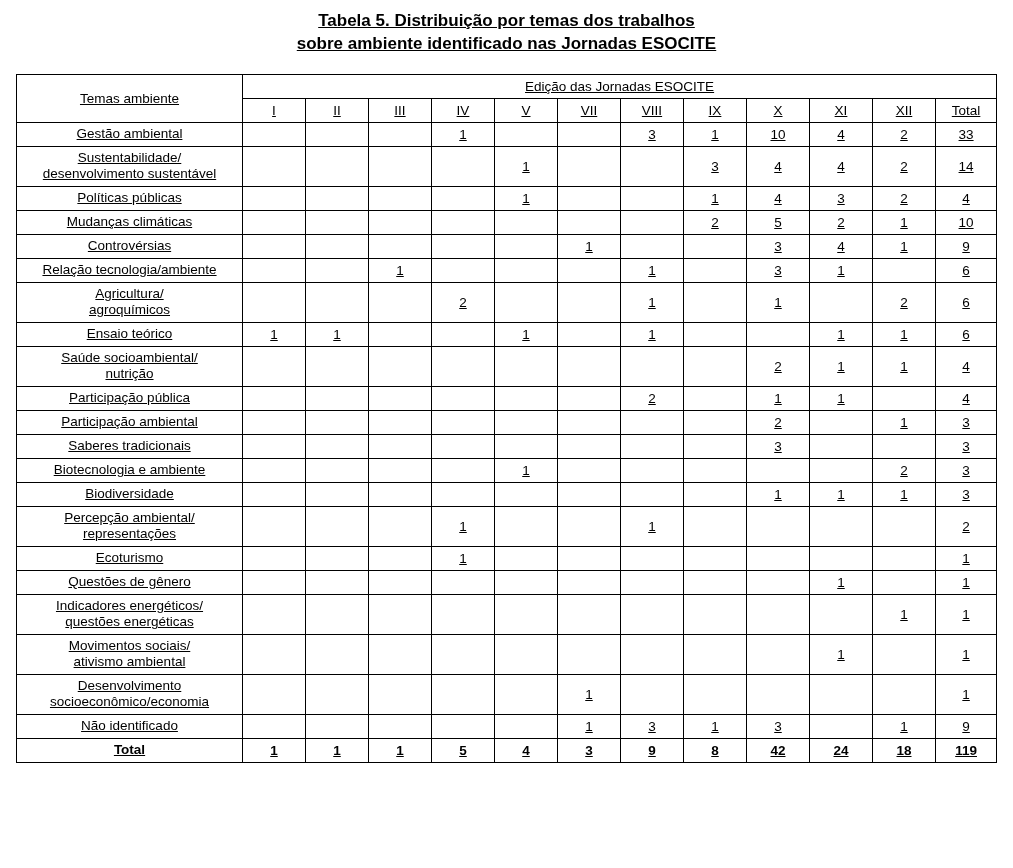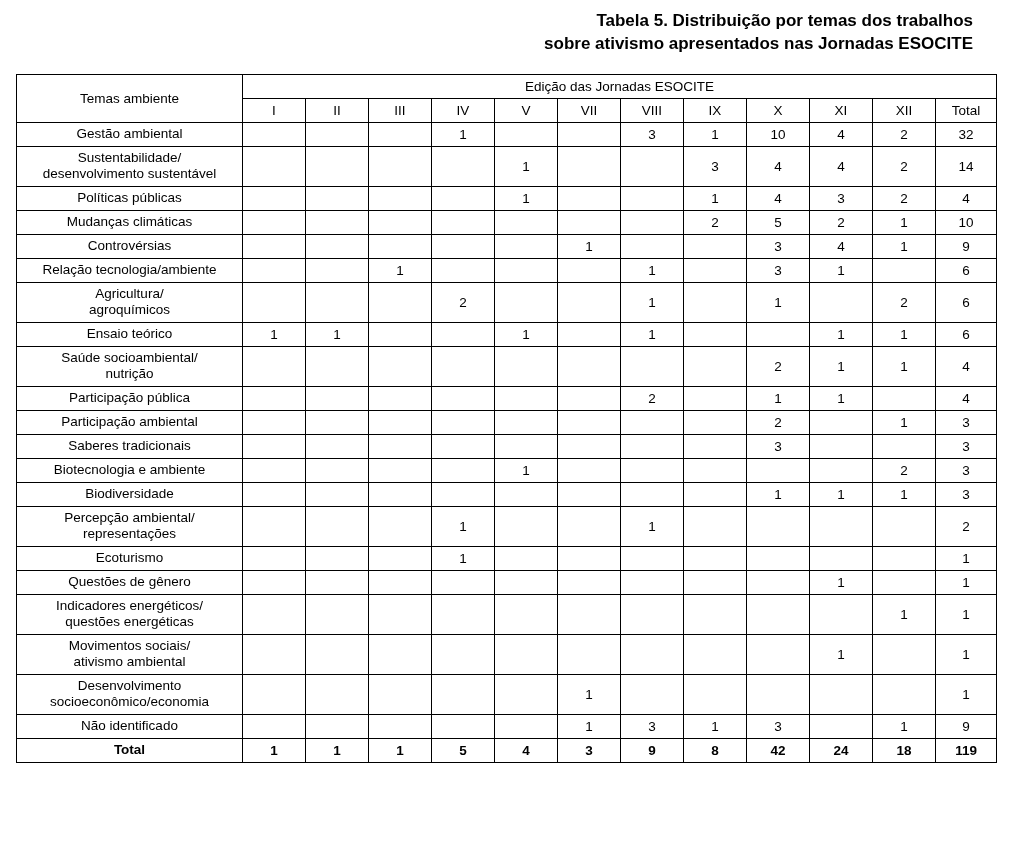--- a/index.html
+++ b/index.html
@@ -15,30 +15,32 @@
     overflow: hidden;
   }
   .page {
     width: 1013px;
     height: 868px;
     position: relative;
     box-sizing: border-box;
     padding: 0;
   }
   .title {
-    text-align: right;
+    text-align: center;
     font-size: 17px;
     font-weight: bold;
     line-height: 1.35;
     margin: 10px 40px 0 40px;
+    text-decoration: underline;
   }
   .title .line2 { display: block; }
 
   .table-wrap {
     margin: 18px 16px 0 16px;
+    text-decoration: underline;
   }
   table.data {
     border-collapse: collapse;
     width: 980px;
     table-layout: fixed;
   }
   table.data td, table.data th {
     border: 1px solid #000000;
     font-size: 13.5px;
     font-weight: normal;
@@ -95,21 +97,21 @@
   col.c-ed { width: 63px; }
   col.c-tot { width: 61px; }
 </style>
 </head>
 <body>
 
 <div class="page">
 
   <div class="title">
     <span>Tabela 5. Distribuição por temas dos trabalhos</span>
-    <span class="line2">sobre ativismo apresentados nas Jornadas ESOCITE</span>
+    <span class="line2">sobre ambiente identificado nas Jornadas ESOCITE</span>
   </div>
 
   <div class="table-wrap">
     <table class="data">
       <colgroup>
         <col class="c-theme">
         <col class="c-ed">
           <col class="c-ed">
           <col class="c-ed">
           <col class="c-ed">
@@ -149,21 +151,21 @@
             <td></td>
             <td></td>
             <td>1</td>
             <td></td>
             <td></td>
             <td>3</td>
             <td>1</td>
             <td>10</td>
             <td>4</td>
             <td>2</td>
-            <td class="num-total">32</td>
+            <td class="num-total">33</td>
           </tr>
           <tr>
             <td class="theme two-line">Sustentabilidade/<br>desenvolvimento sustentável</td>
             <td></td>
             <td></td>
             <td></td>
             <td></td>
             <td>1</td>
             <td></td>
             <td></td>

